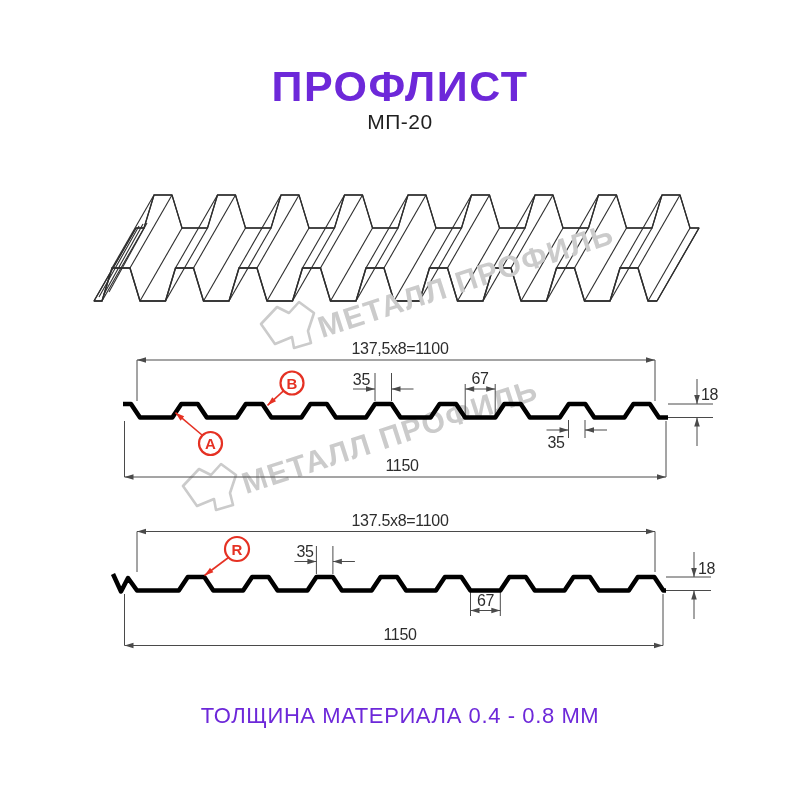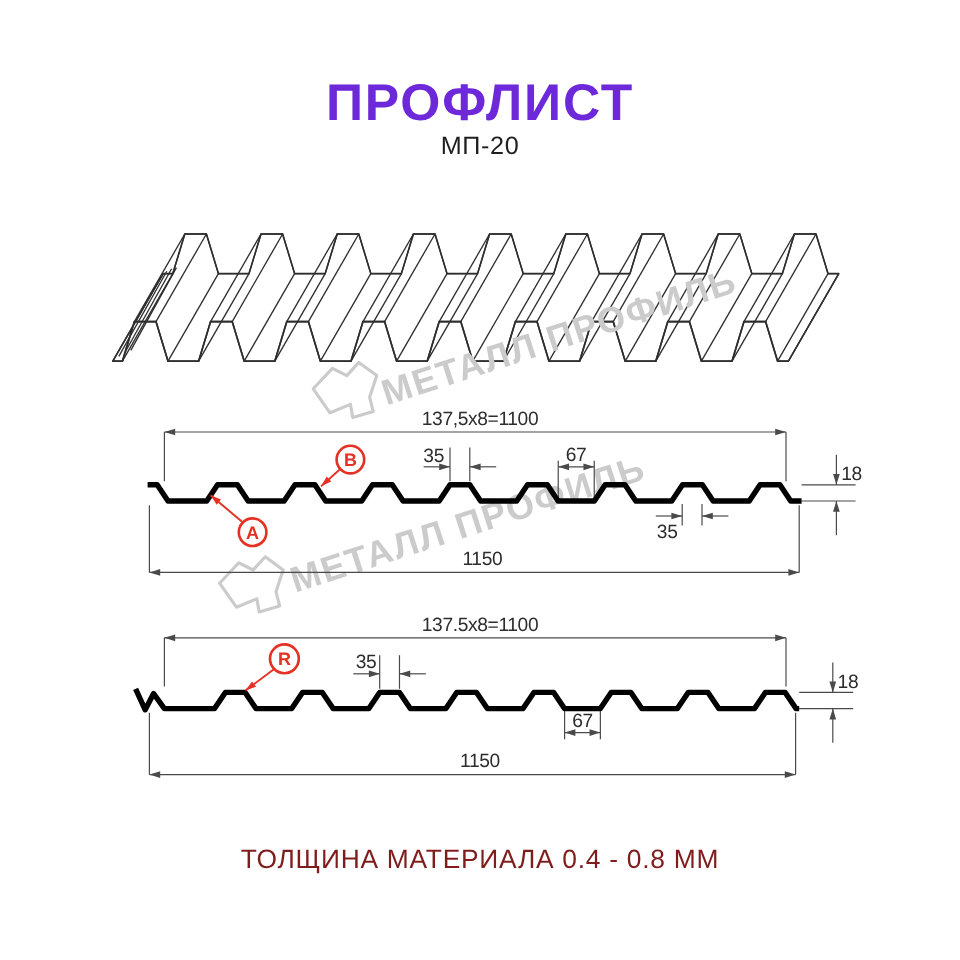--- a/index.html
+++ b/index.html
@@ -1,21 +1,21 @@
 <!DOCTYPE html>
 <html style="--red: #e53123; --wm: #cbcbcb;"><head>
 <meta charset="utf-8">
 <style>
   html,body{margin:0;padding:0;background:#ffffff;}
   .canvas{position:relative;width:800px;height:800px;background:#fff;overflow:hidden;
           font-family:"Liberation Sans",sans-serif;}
   .abs{position:absolute;left:0;width:100%;text-align:center;}
   .title{top:62px;font-size:43px;font-weight:700;letter-spacing:1.5px;color:#6d28d9;}
   .subtitle{top:110px;font-size:21px;font-weight:400;letter-spacing:.5px;color:#1f1f1f;}
-  .footer{top:703px;font-size:22px;font-weight:500;letter-spacing:.6px;color:#7f1d1d;}
+  .footer{top:703px;font-size:22px;font-weight:500;letter-spacing:.6px;color:#6d28d9;}
   svg.scene{position:absolute;left:0;top:0;}
   .dim{font-size:16px;fill:#2d2d2d;letter-spacing:-0.3px;font-family:"Liberation Sans",sans-serif;}
   .mid{text-anchor:middle}.end{text-anchor:end}.start{text-anchor:start}
   .wmtext{font-size:30px;font-weight:700;letter-spacing:1.5px;fill:var(--wm,#cbcbcb);
           font-family:"Liberation Sans",sans-serif;}
   .wmlogo{fill:none;stroke:var(--wm,#cbcbcb);stroke-width:2.6;stroke-linejoin:round;}
   .redc{fill:none;stroke:var(--red,#e53123);stroke-width:2.2;}
   .redl{font-size:15px;font-weight:700;fill:var(--red,#e53123);text-anchor:middle;
         font-family:"Liberation Sans",sans-serif;}
 </style>

